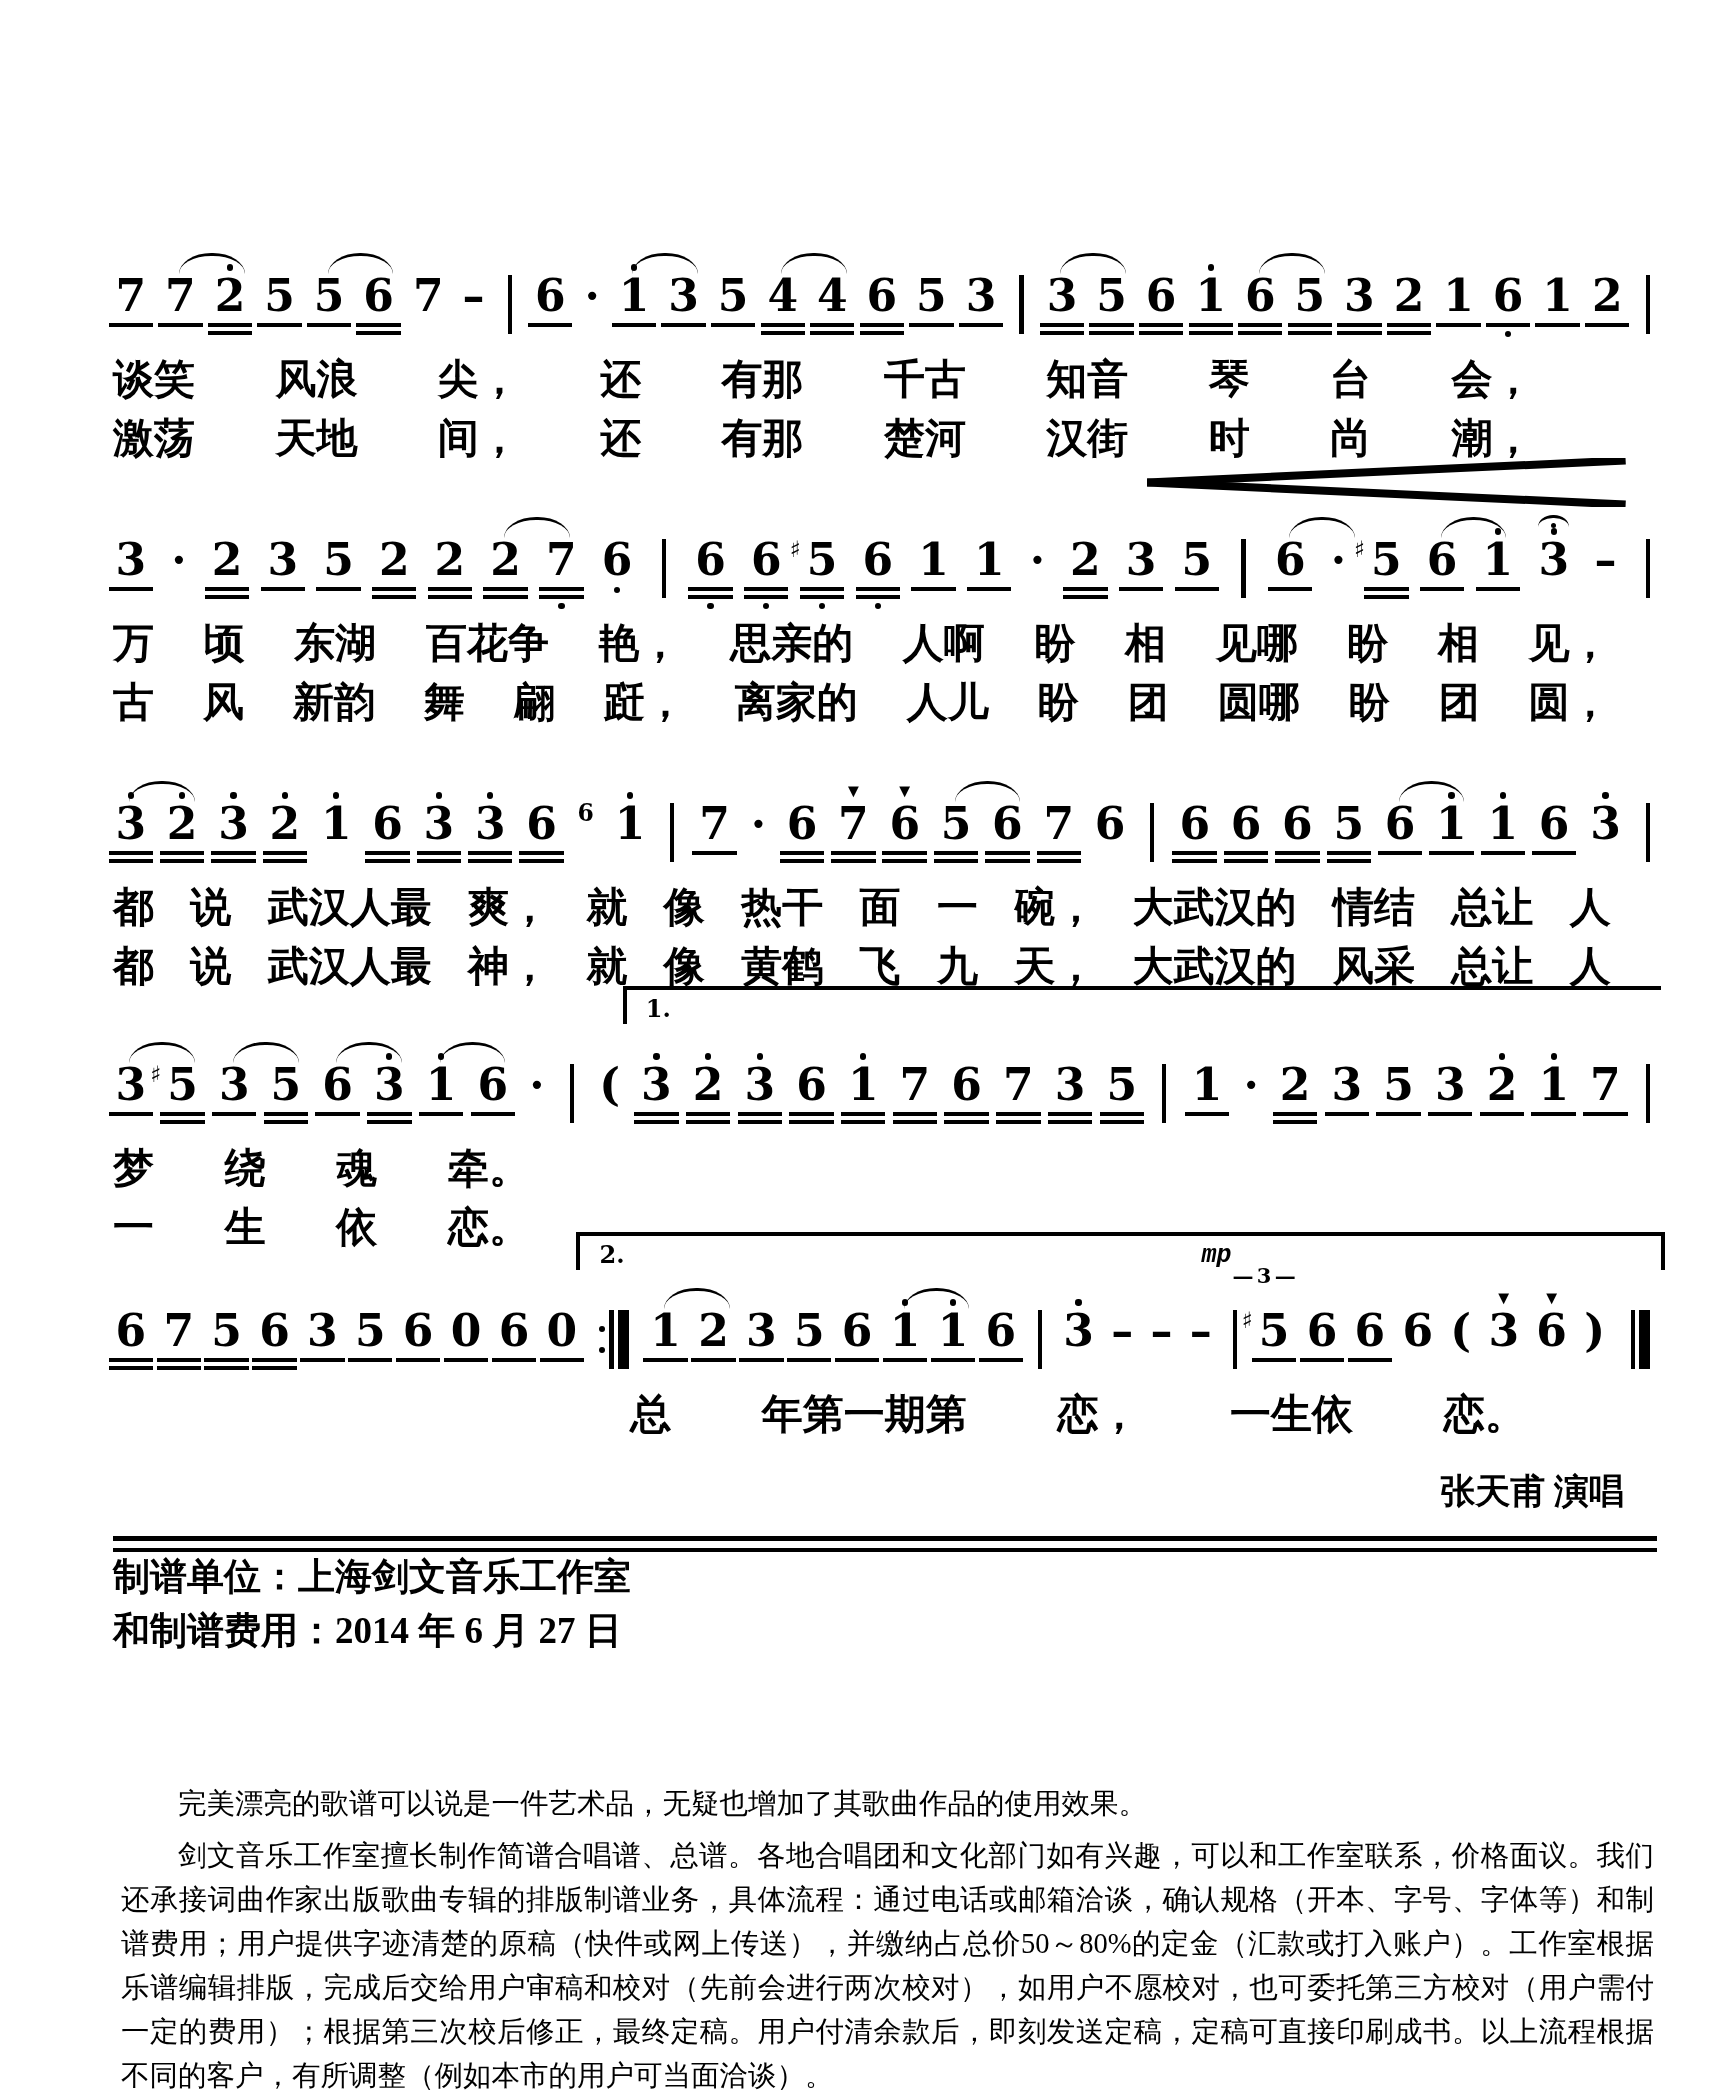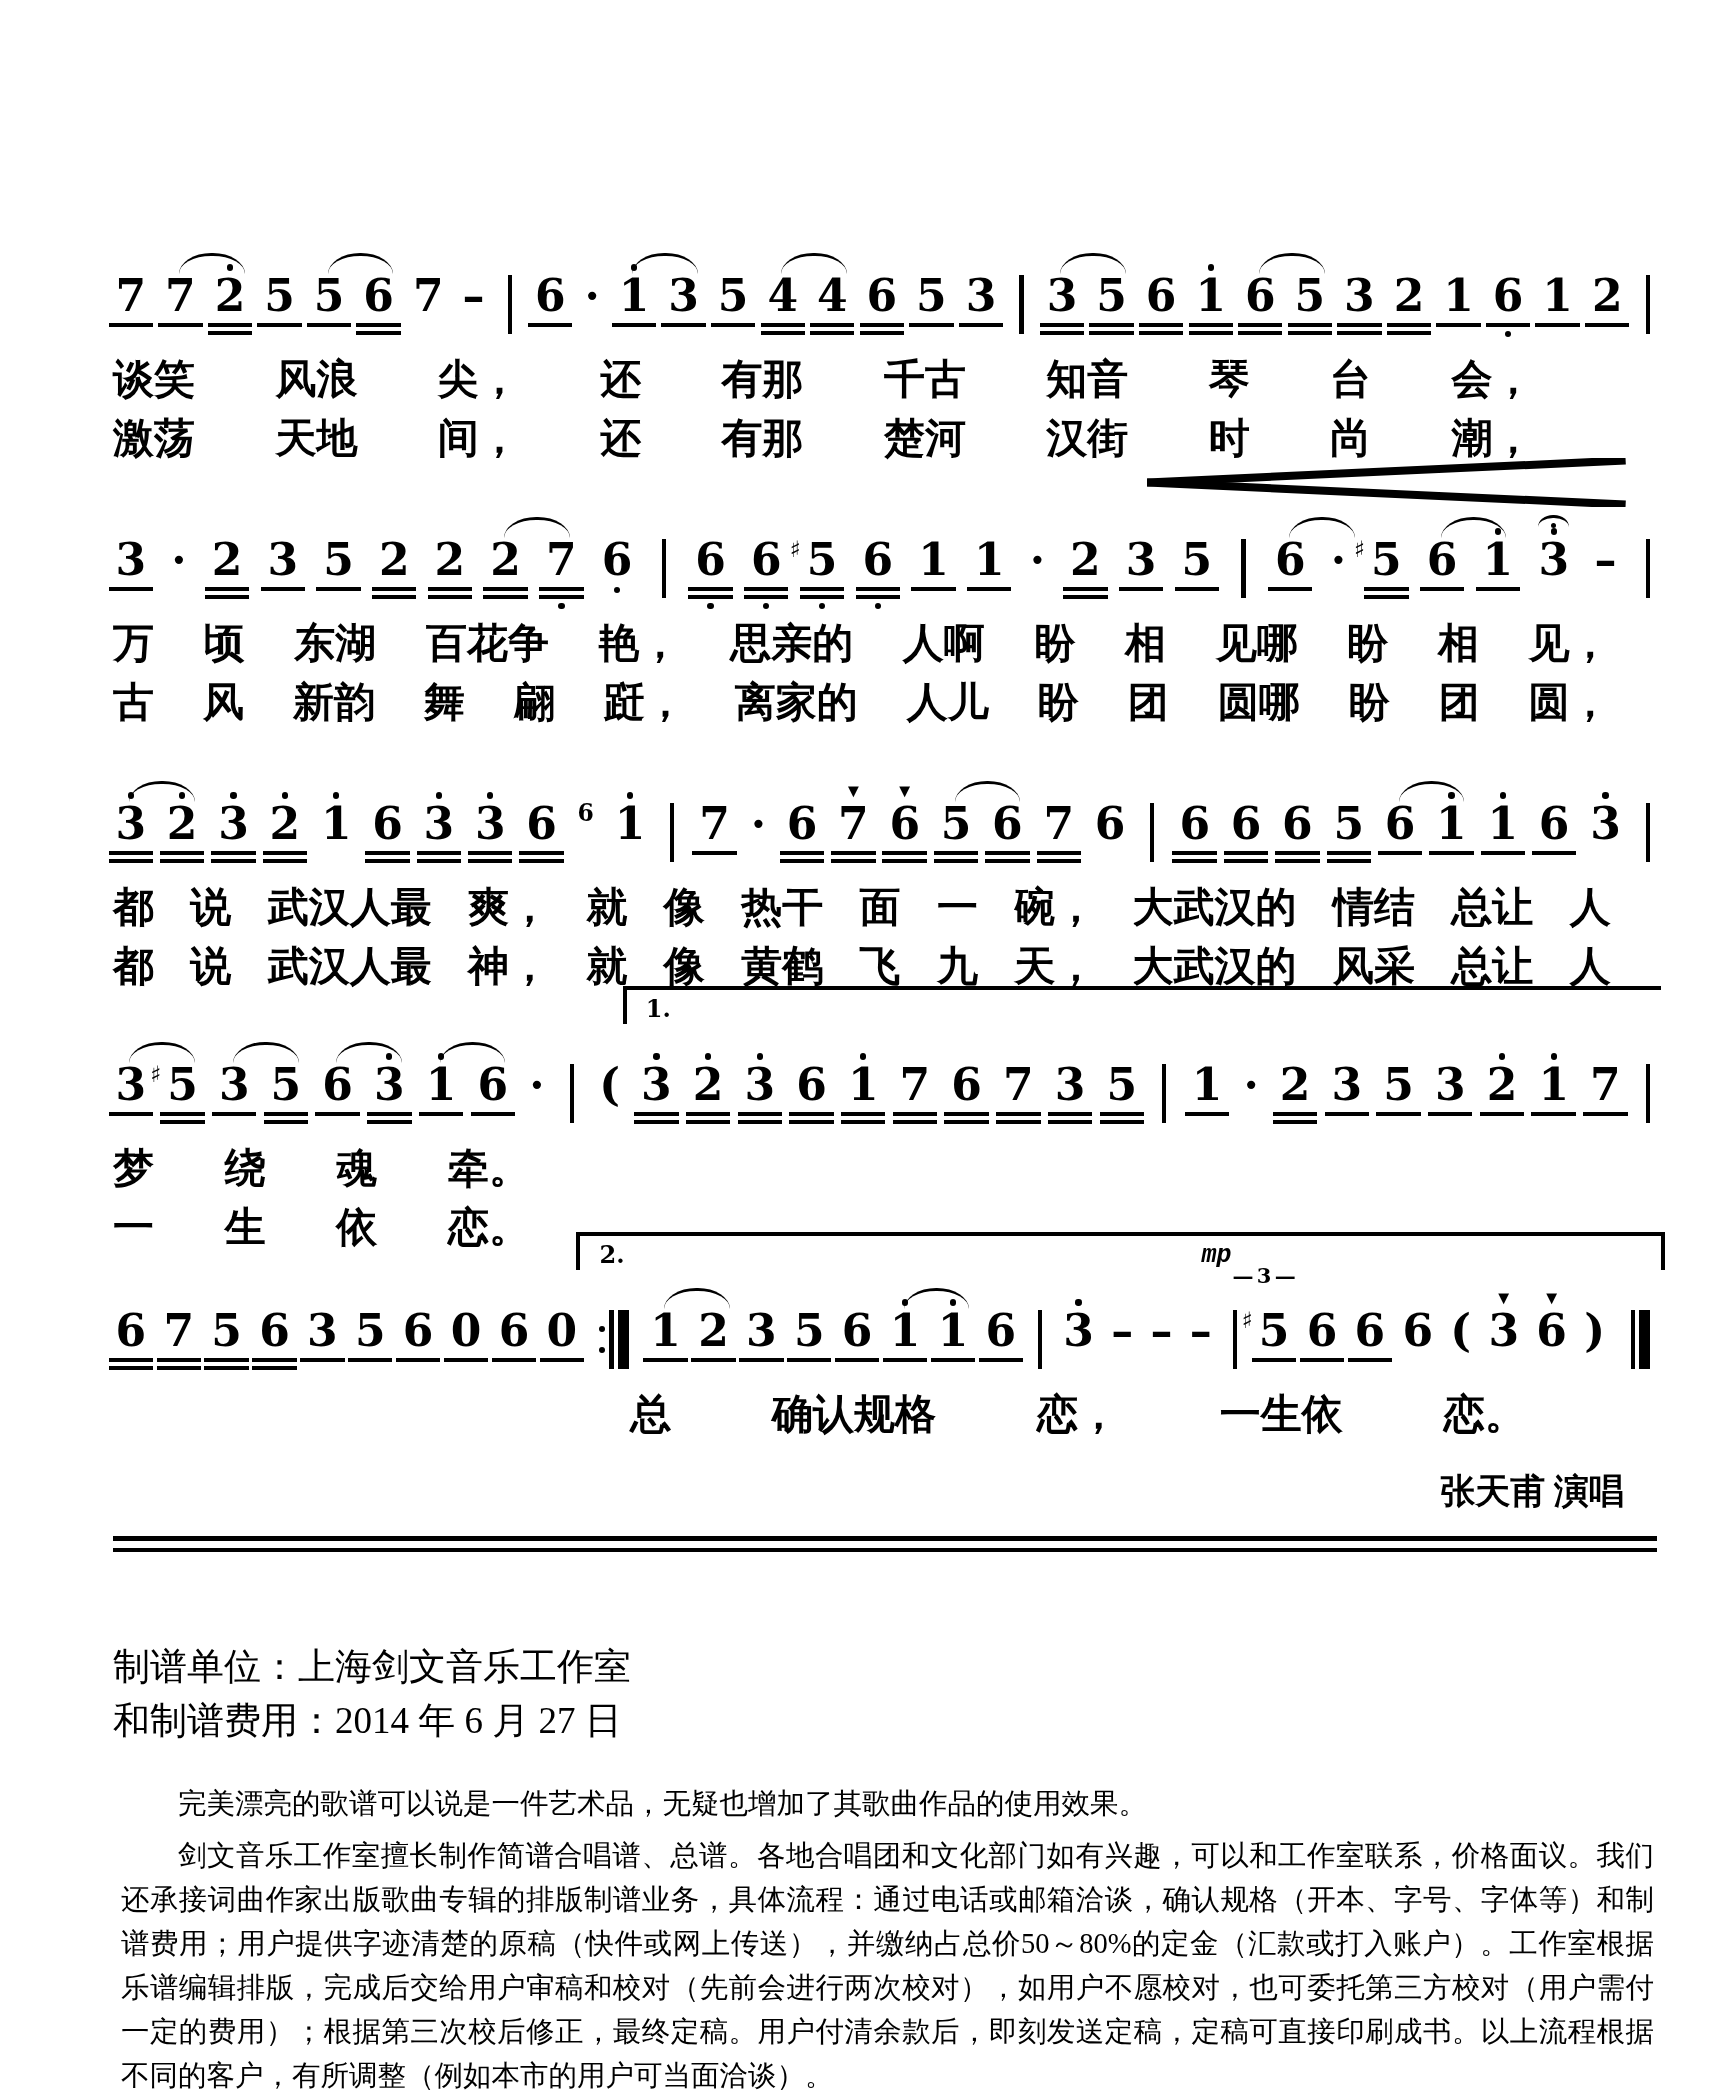--- a/index.html
+++ b/index.html
@@ -37,21 +37,21 @@
   .ending.tick-right{border-right:4.6px solid #000;}
   .endlbl{display:inline-block;margin:3.4px 0 0 19.3px;font-weight:bold;font-size:24px;font-family:"DejaVu Serif",serif;}
   .hairpin{position:absolute;}
   .dyn{position:absolute;font-family:Liberation Mono, monospace;font-style:italic;font-weight:bold;font-size:25px;}
   .trip{position:absolute;font-family:"DejaVu Serif",serif;font-weight:bold;font-size:21px;}
   .trip:before{content:"—";margin-right:3.4px;}
   .trip:after{content:"—";margin-left:3.4px;}
   
   .singer{position:absolute;right:109px;top:1468px;font-size:35px;font-weight:600;}
   .rule{position:absolute;left:113px;right:76px;top:1536px;height:6.7px;border-top:5.5px solid #000;border-bottom:4.6px solid #000;}
-  .credits{position:absolute;left:113px;top:1640px;font-size:37px;font-weight:normal;line-height:54px;}
+  .credits{position:absolute;left:113px;top:1550px;font-size:37px;font-weight:bold;line-height:54px;}
   .intro{position:absolute;left:113px;right:71px;top:1774px;font-size:28.5px;line-height:44px;text-align:justify;}
   .intro p{margin:8px;text-indent:2em;}
 </style>
 </head>
 <body>
 
 <div class="page">
 
   <div class="system" style="top:188px">
     <div class="anno"></div>
@@ -1342,21 +1342,21 @@
           <span class="dg">)</span>
           <span class="bl"></span>
         </span>
         <span class="barline final">
           <span class="thin"></span>
           <span class="thick"></span>
         </span>
       </div>
     <div class="lyr" style="margin-left:33.5%;width:58%">
         <span>总</span>
-        <span>确认规格</span>
+        <span>年第一期第</span>
         <span>恋，</span>
         <span>一生依</span>
         <span>恋。</span>
       </div>
   </div>
 
   <div class="singer">张天甫 演唱</div>
 
   <div class="rule"></div>
 

